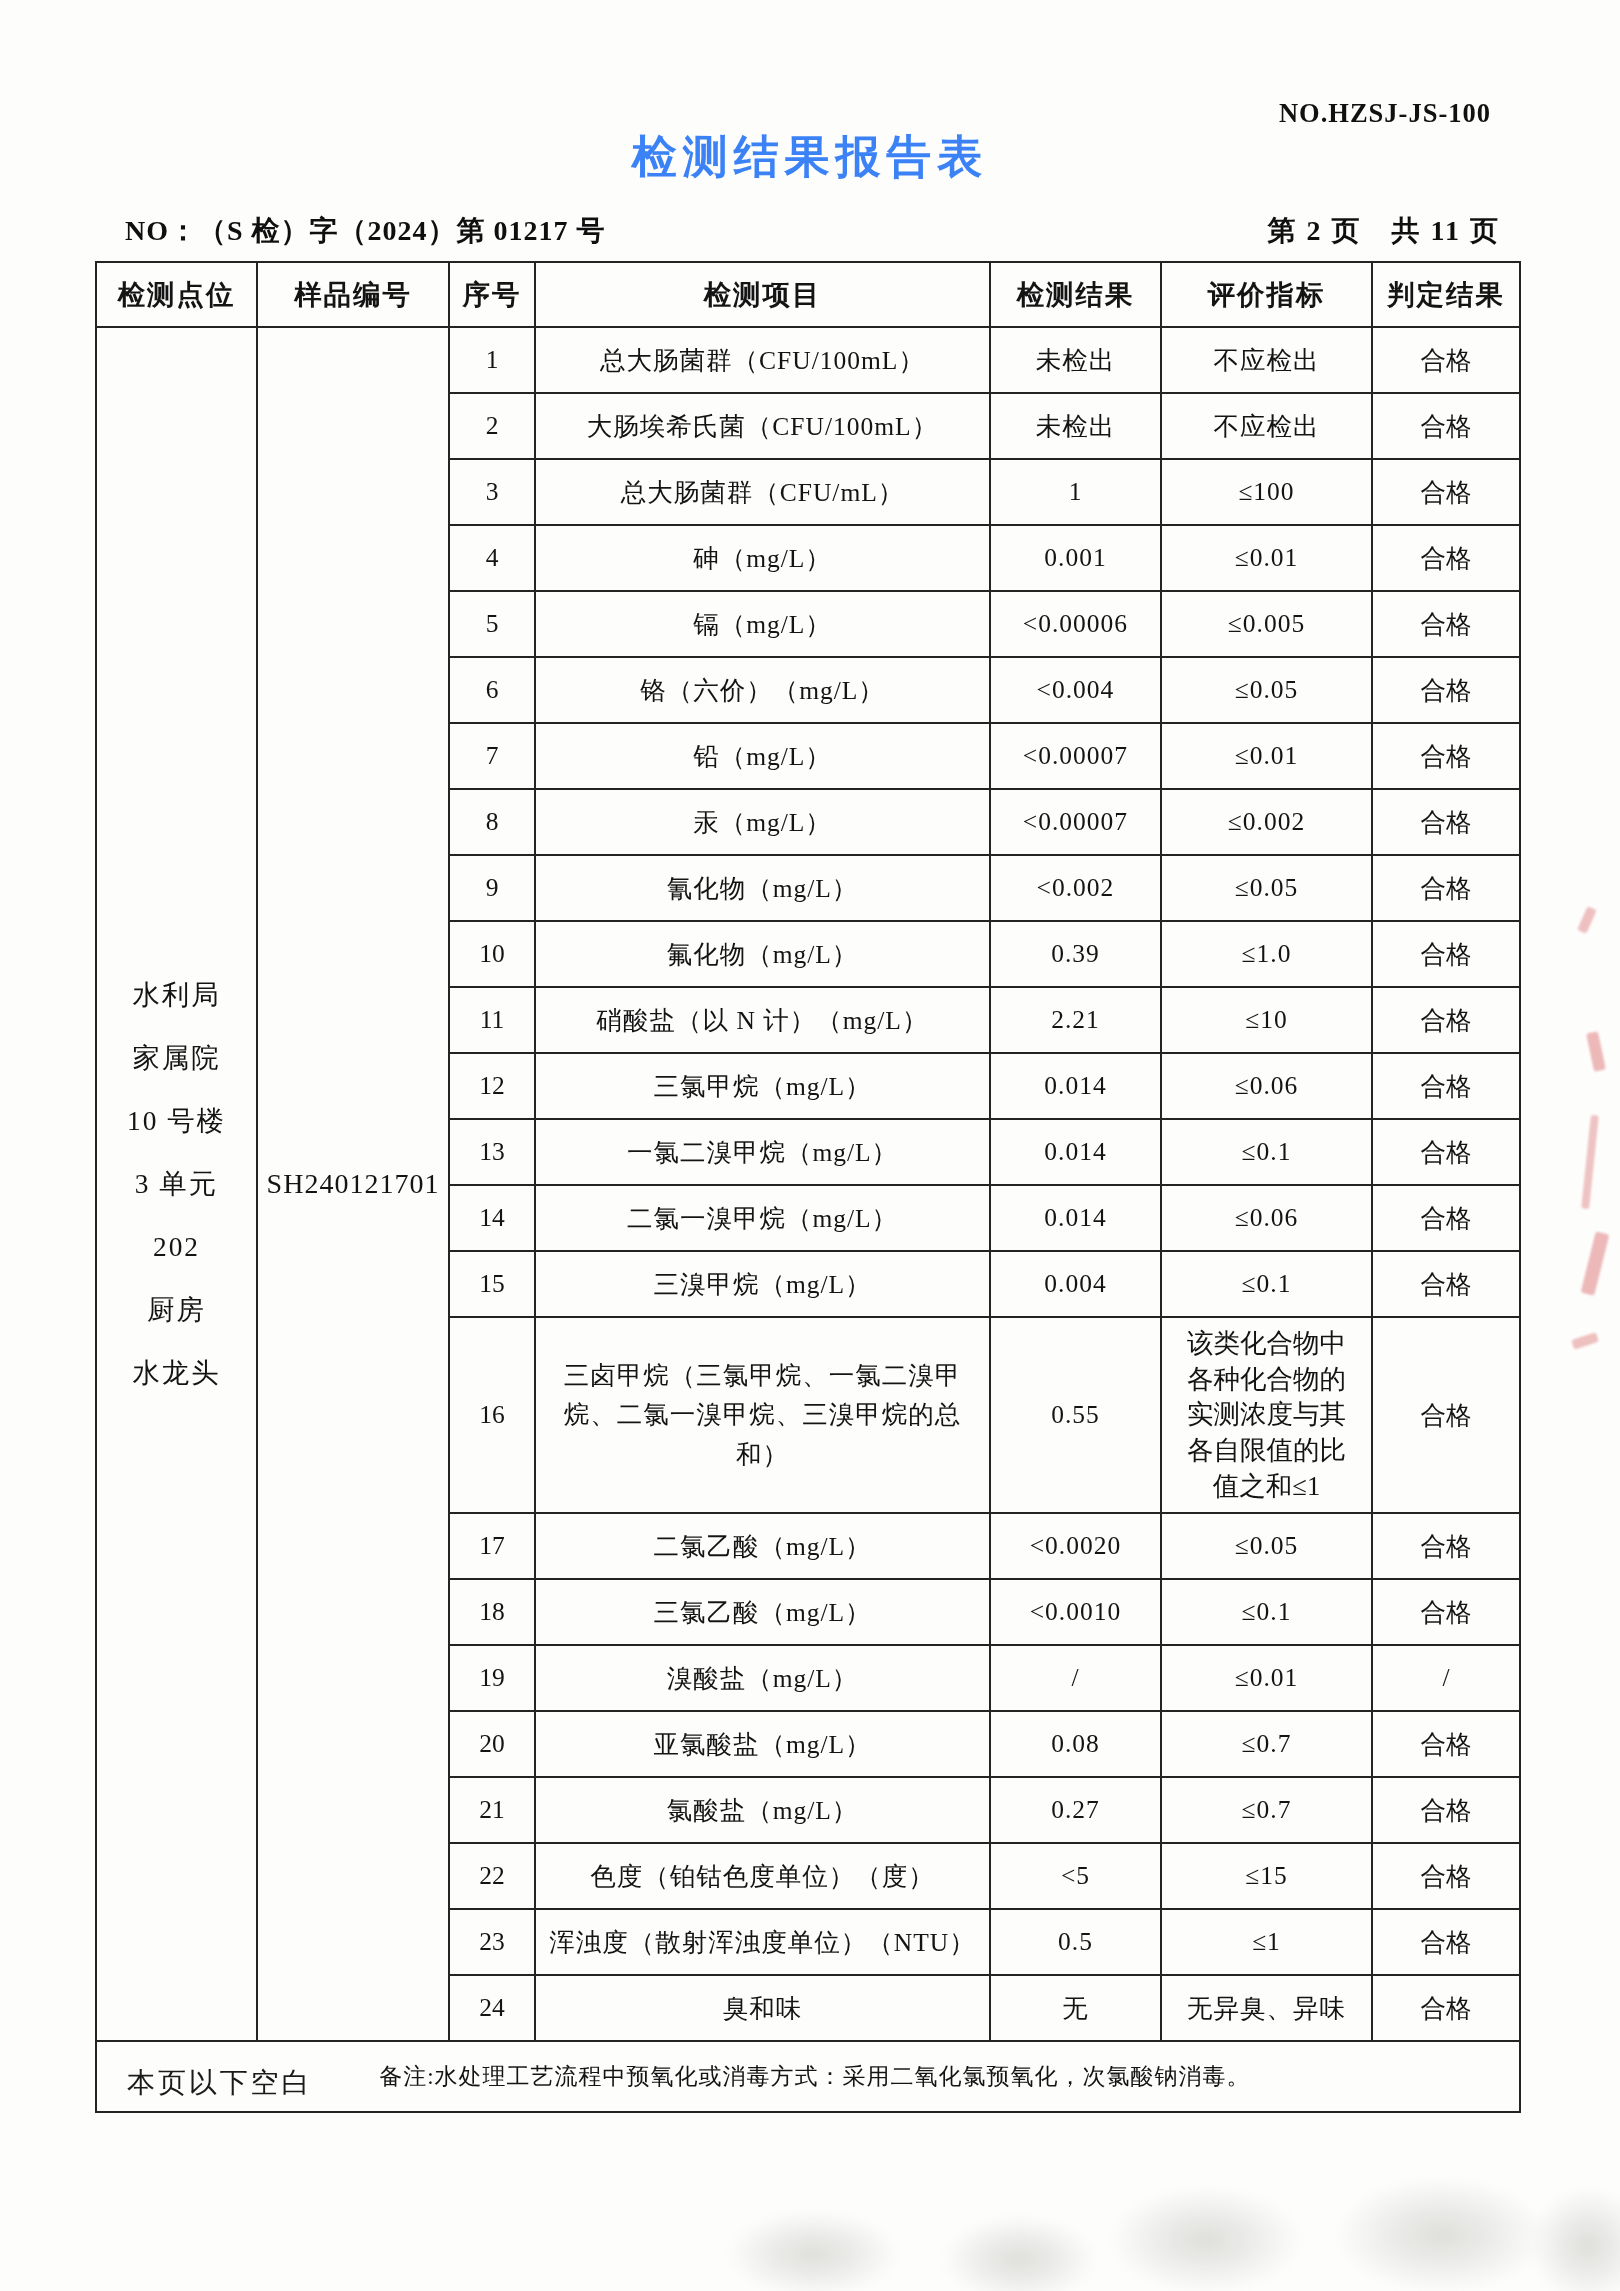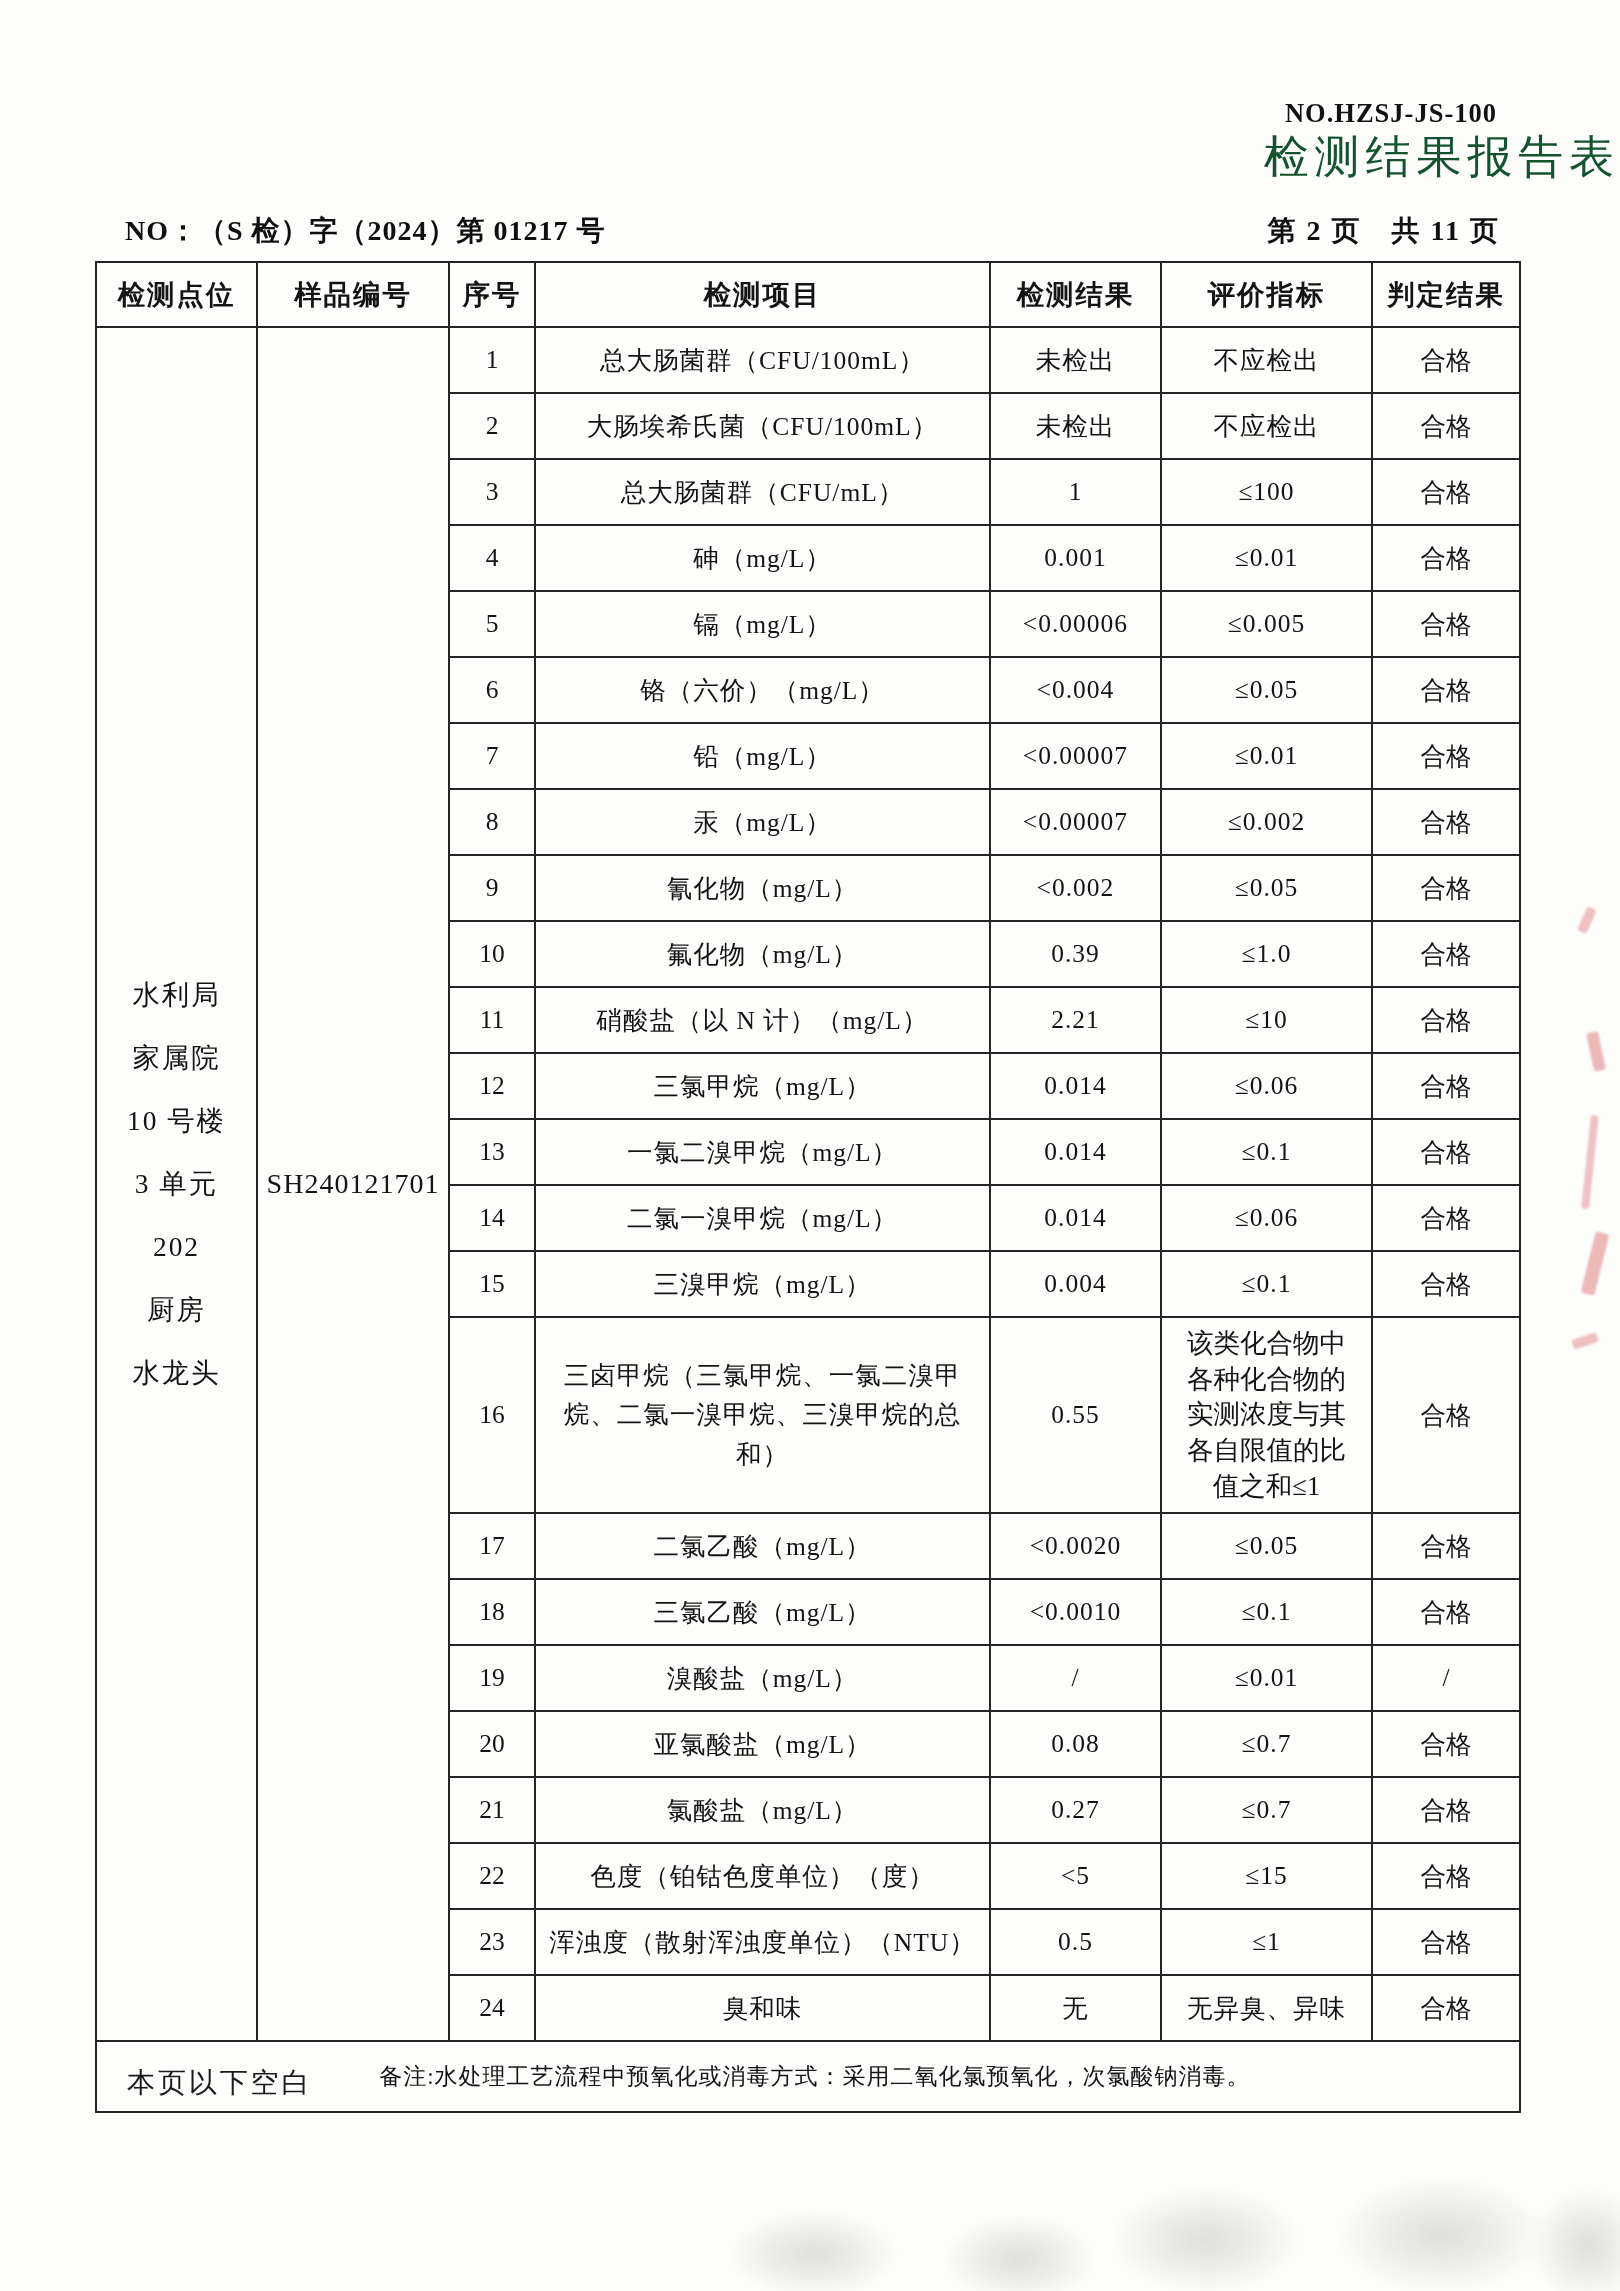--- a/index.html
+++ b/index.html
@@ -7,29 +7,29 @@
     position:relative;
     width:1620px; height:2292px;
     margin:0 auto;
     background:#fdfdfc;
     overflow:hidden;
     font-family:"Liberation Serif","DejaVu Serif",serif;
     color:#161616;
   }
   
   .doc-code {
-    position:absolute; top:98px; right:123px;
+    position:absolute; top:98px; right:129px;
     font-size:26.5px; font-weight:700; letter-spacing:1px;
     color:#111;
   }
   .title {
     position:absolute; top:127px; left:0; width:100%;
-    margin:0; text-align:right;
-    font-size:45px; font-weight:400; letter-spacing:5.9px;
-    color:#14532d;
+    margin:0; text-align:center;
+    font-size:45px; font-weight:700; letter-spacing:5.9px;
+    color:#3b82f6;
   }
   .meta-row {
     position:absolute; top:212px; left:125px; right:120px;
     display:flex; justify-content:space-between; align-items:baseline;
     font-size:28px; font-weight:700; color:#0f0f0f;
   }
   .meta-row .report-no { letter-spacing:1px; }
   .meta-row .page-info { letter-spacing:2px; }
 
   

